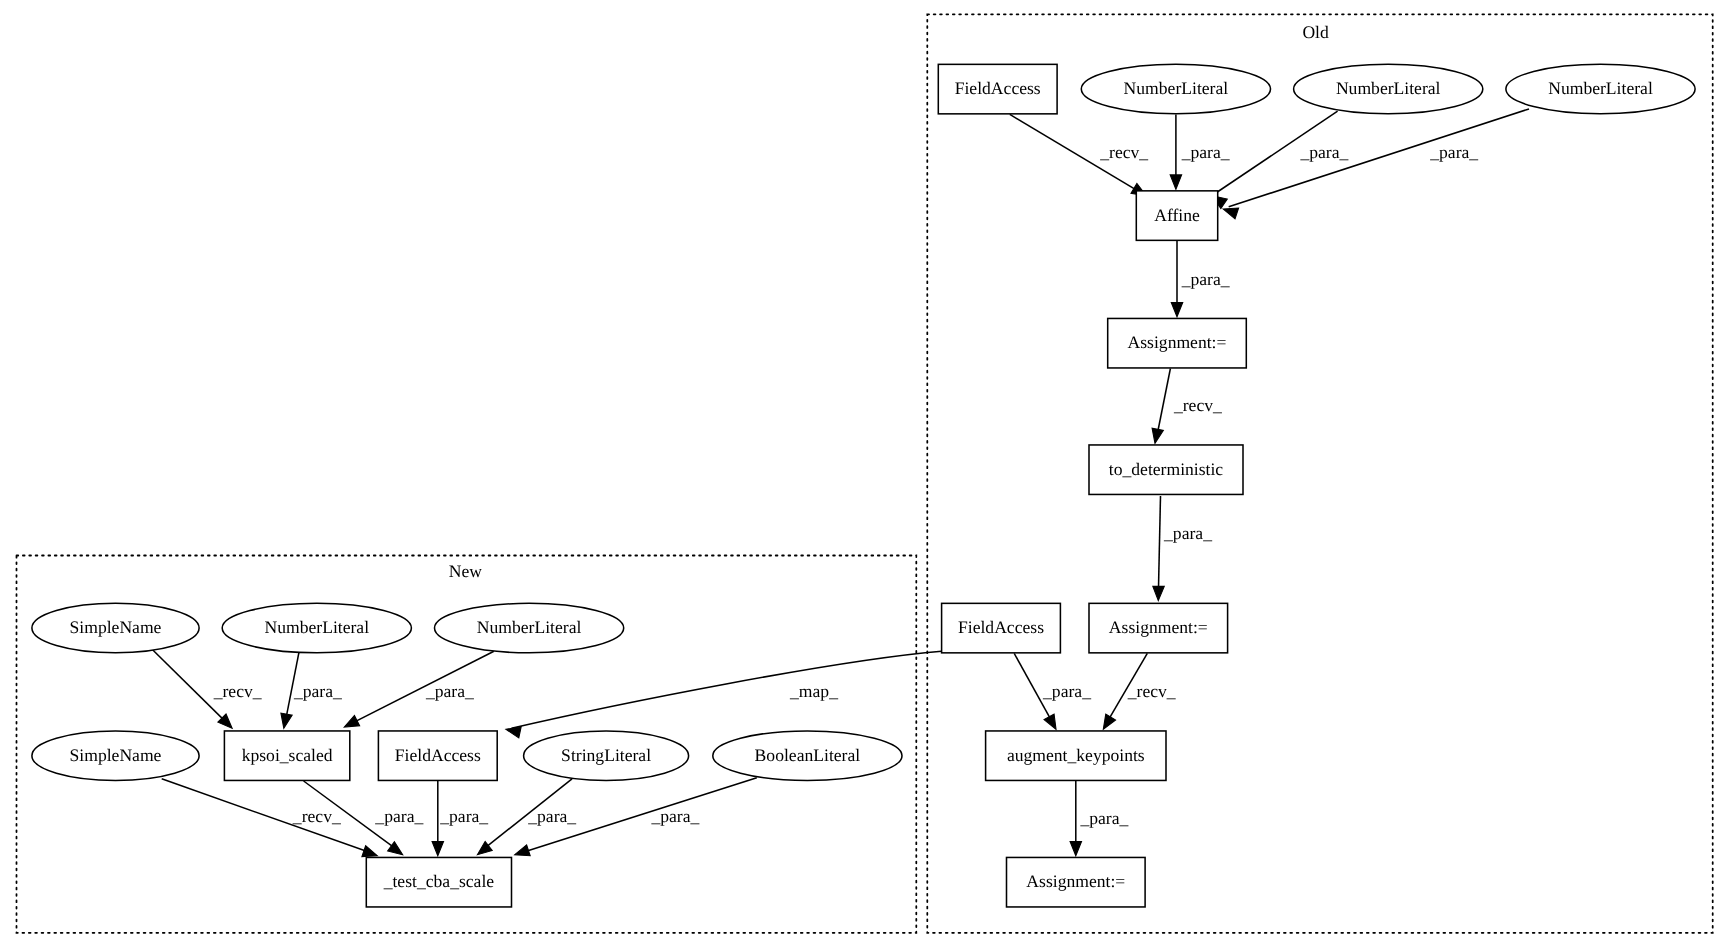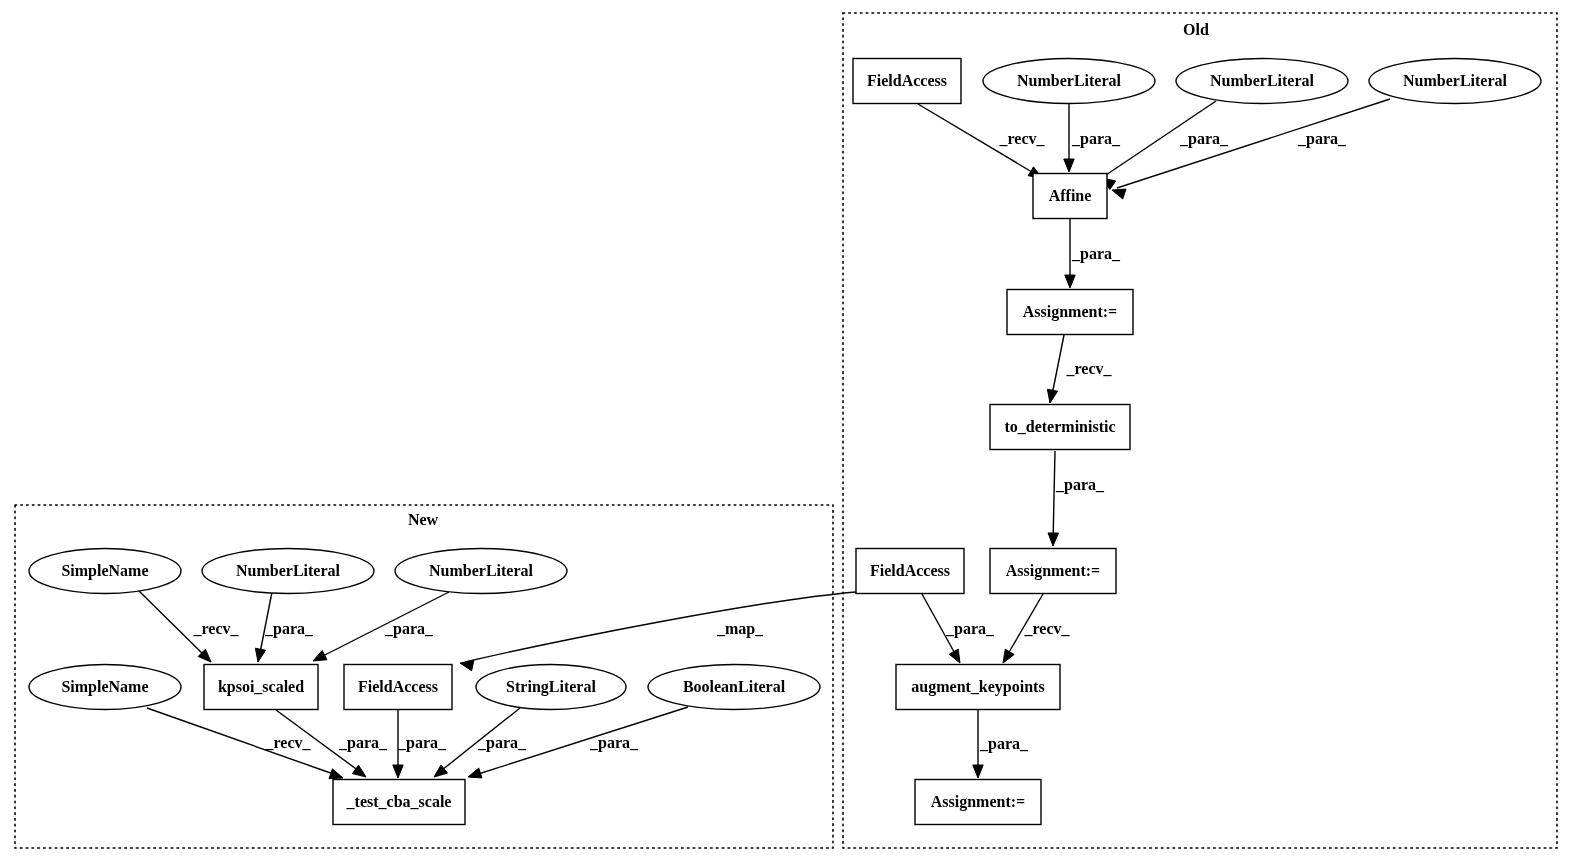--- a/index.html
+++ b/index.html
@@ -10,21 +10,20 @@
   body {
     width: 1573px;
     height: 856px;
     font-family: "Liberation Serif", serif;
     overflow: hidden;
   }
   #graph-root {
     position: relative;
     width: 1441px;
     height: 856px;
-    font-weight: bold;
   }
   svg#graph-svg {
     display: block;
     width: 1573px;
     height: 856px;
     background: #ffffff;
   }
   .cluster-box {
     fill: none;
     stroke: #000000;

